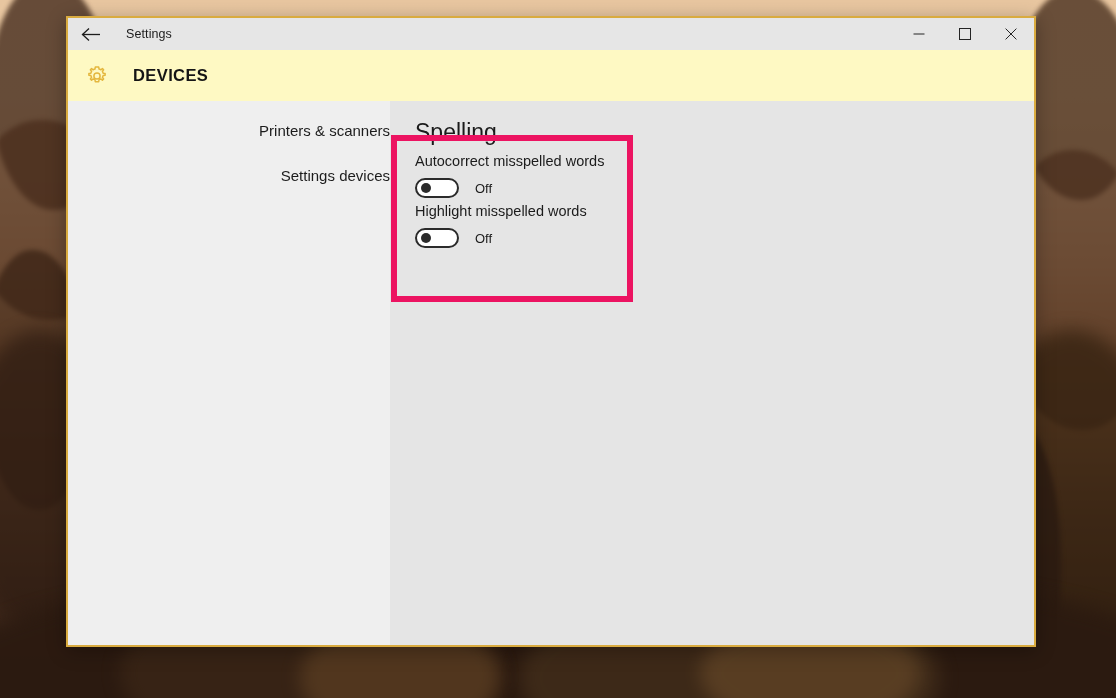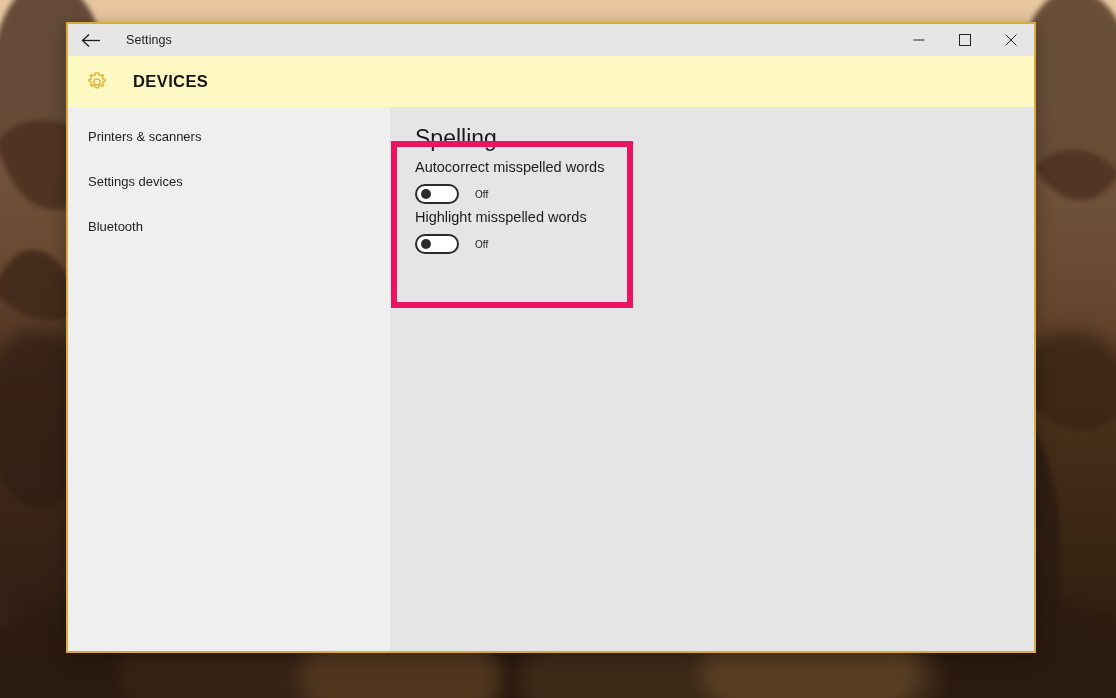--- a/index.html
+++ b/index.html
@@ -43,21 +43,21 @@
     position: absolute;
     filter: blur(2.4px);
     opacity: .75;
     border-radius: 48% 52% 46% 54%;
   }
 
   
   #settings-window {
     position: absolute;
     left: 66px;
-    top: 22px;
+    top: 16px;
     width: 970px;
     height: 631px;
     background: #ffffff;
     border: 2px solid #d9ab3f;
     box-sizing: border-box;
     box-shadow: 0 4px 18px rgba(0,0,0,.30);
     display: flex;
     flex-direction: column;
     overflow: hidden;
   }
@@ -164,22 +164,23 @@
     flex: 0 0 auto;
     padding-top: 7px;
     box-sizing: border-box;
   }
   .nav-item {
     height: 45px;
     display: flex;
     align-items: center;
     padding-left: 20px;
     box-sizing: border-box;
-    font-size: 13px;
+    font-size: 15px;
     color: #1c1c1c;
+    justify-content: flex-end;
   }
   .nav-item.selected { background: #f6d98c; }
 
   #content {
     flex: 1 1 auto;
     background: #e5e5e5;
     position: relative;
     padding-left: 25px;
     padding-top: 20px;
     box-sizing: border-box;
@@ -235,21 +236,21 @@
   .toggle .knob {
     position: absolute;
     width: 10px;
     height: 10px;
     border-radius: 50%;
     background: #2b2b2b;
     top: 3px;
     left: 4px;
   }
   .toggle-state {
-    font-size: 10px;
+    font-size: 13px;
     color: #1b1b1b;
     margin-left: 16px;
   }
 </style>
 </head>
 <body>
 
 <div id="desktop">
 
   <div class="stalk" style="left:-10px; top:-20px; width:120px; height:230px; background:#3b2316;"></div>
@@ -314,23 +315,20 @@
   </div>
 
   <div id="window-body">
 
     <div id="sidebar">
       <div class="nav-item">
         <span>Printers &amp; scanners</span>
       </div>
       <div class="nav-item">
         <span>Settings devices</span>
-      </div>
-      <div class="nav-item">
-        <span>Bluetooth</span>
       </div>
     </div>
 
     <div id="content">
       <h1 id="section-title">Spelling</h1>
 
       <div id="annotation-box"></div>
 
       <div id="settings-group">
 

